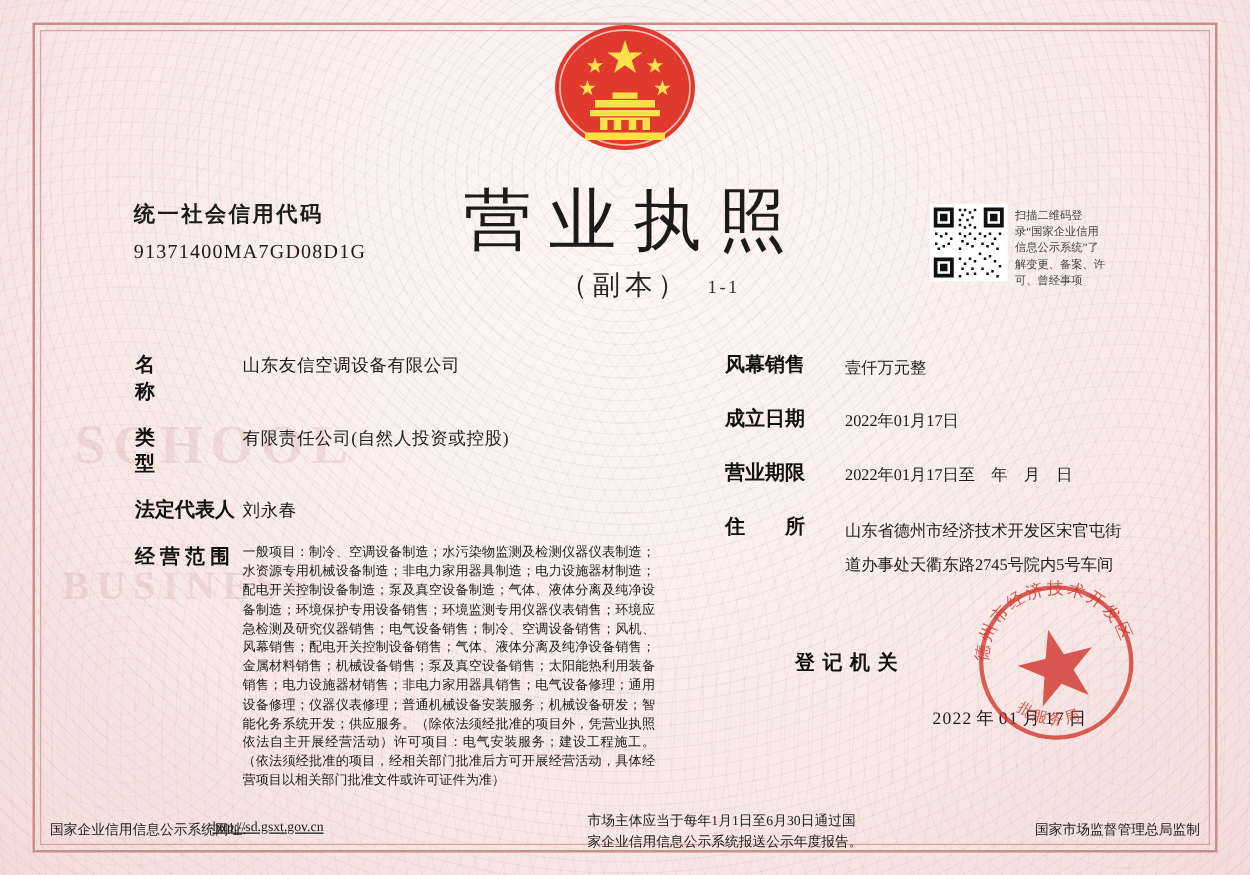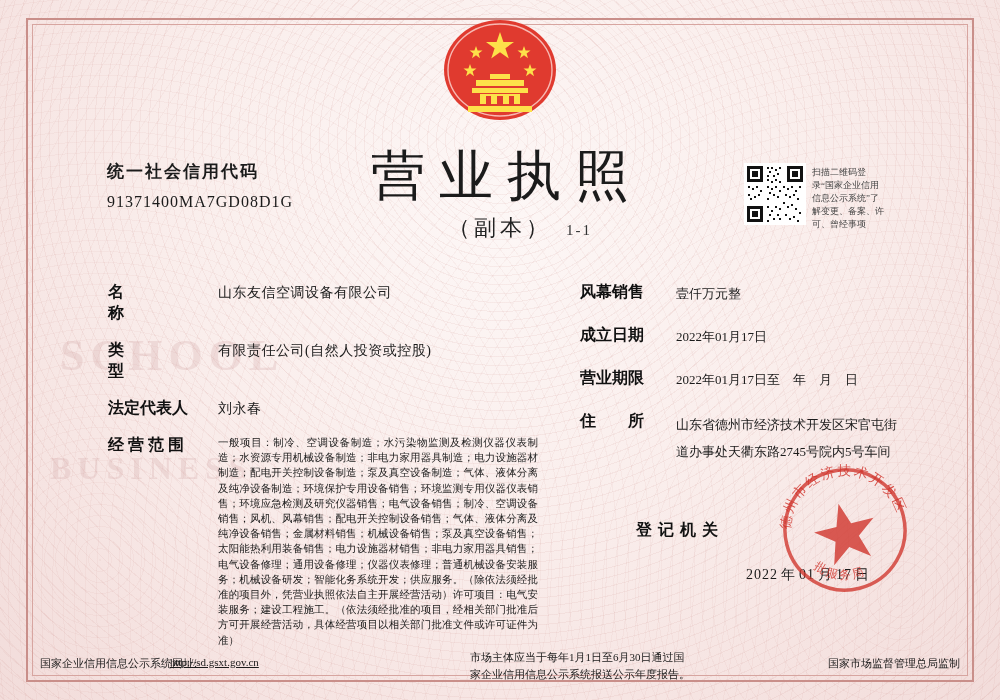--- a/index.html
+++ b/index.html
@@ -75,21 +75,21 @@
   .qr{
     position:absolute;left:744px;top:163px;width:62px;height:62px;
     background:#fff;
   }
   .qr-note{
     position:absolute;left:812px;top:166px;width:72px;
     font-size:9px;line-height:13px;color:#444;
   }
   
   .fields-left{position:absolute;left:108px;top:282px;width:430px;}
-  .row{display:flex;margin-bottom:16px;gap:24px;}
+  .row{display:flex;margin-bottom:16px;}
   .lbl{
     width:86px;flex:none;
     font-size:16px;font-weight:bold;color:#111;
     letter-spacing:6px;
     text-align:justify;
   }
   .lbl.l4{letter-spacing:0;display:flex;justify-content:space-between;}
   .val{
     font-size:13px;color:#1b1b1b;padding-top:2px;letter-spacing:.5px;
   }

